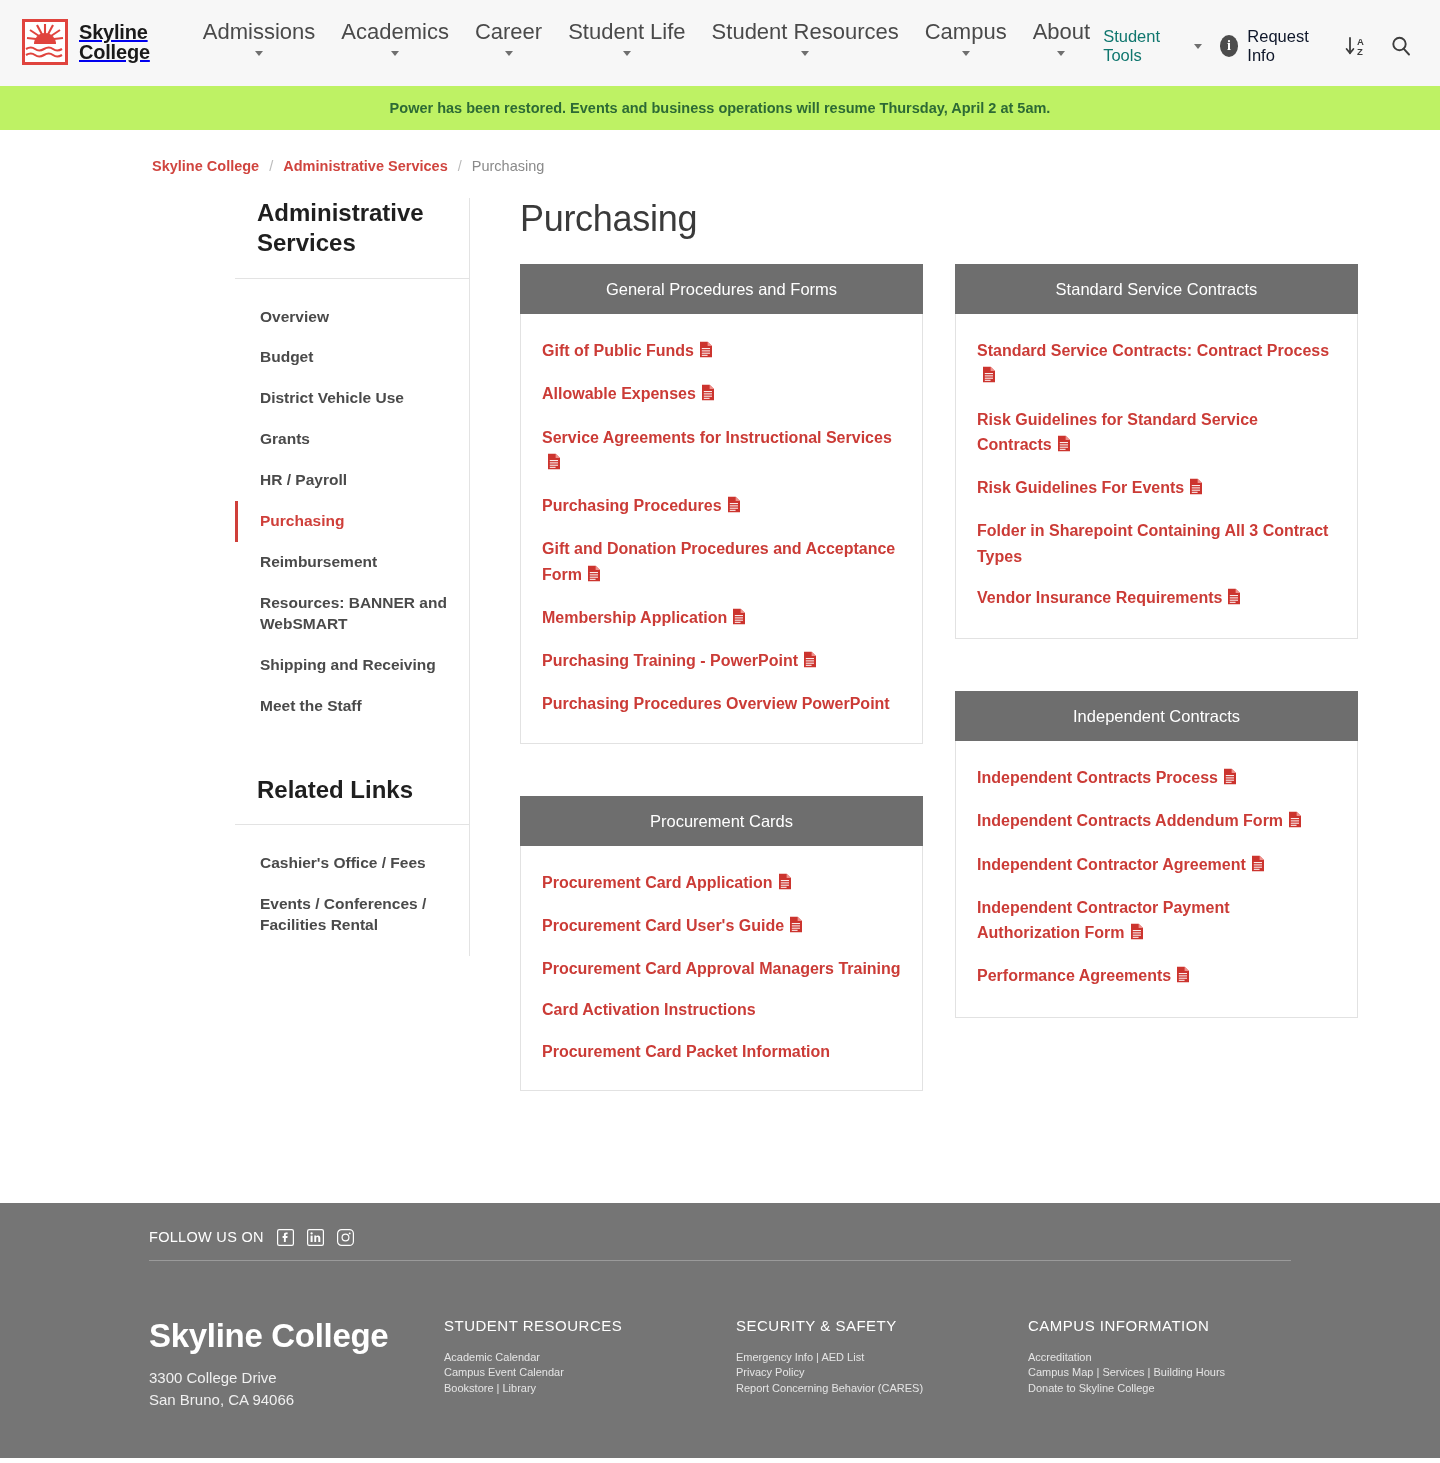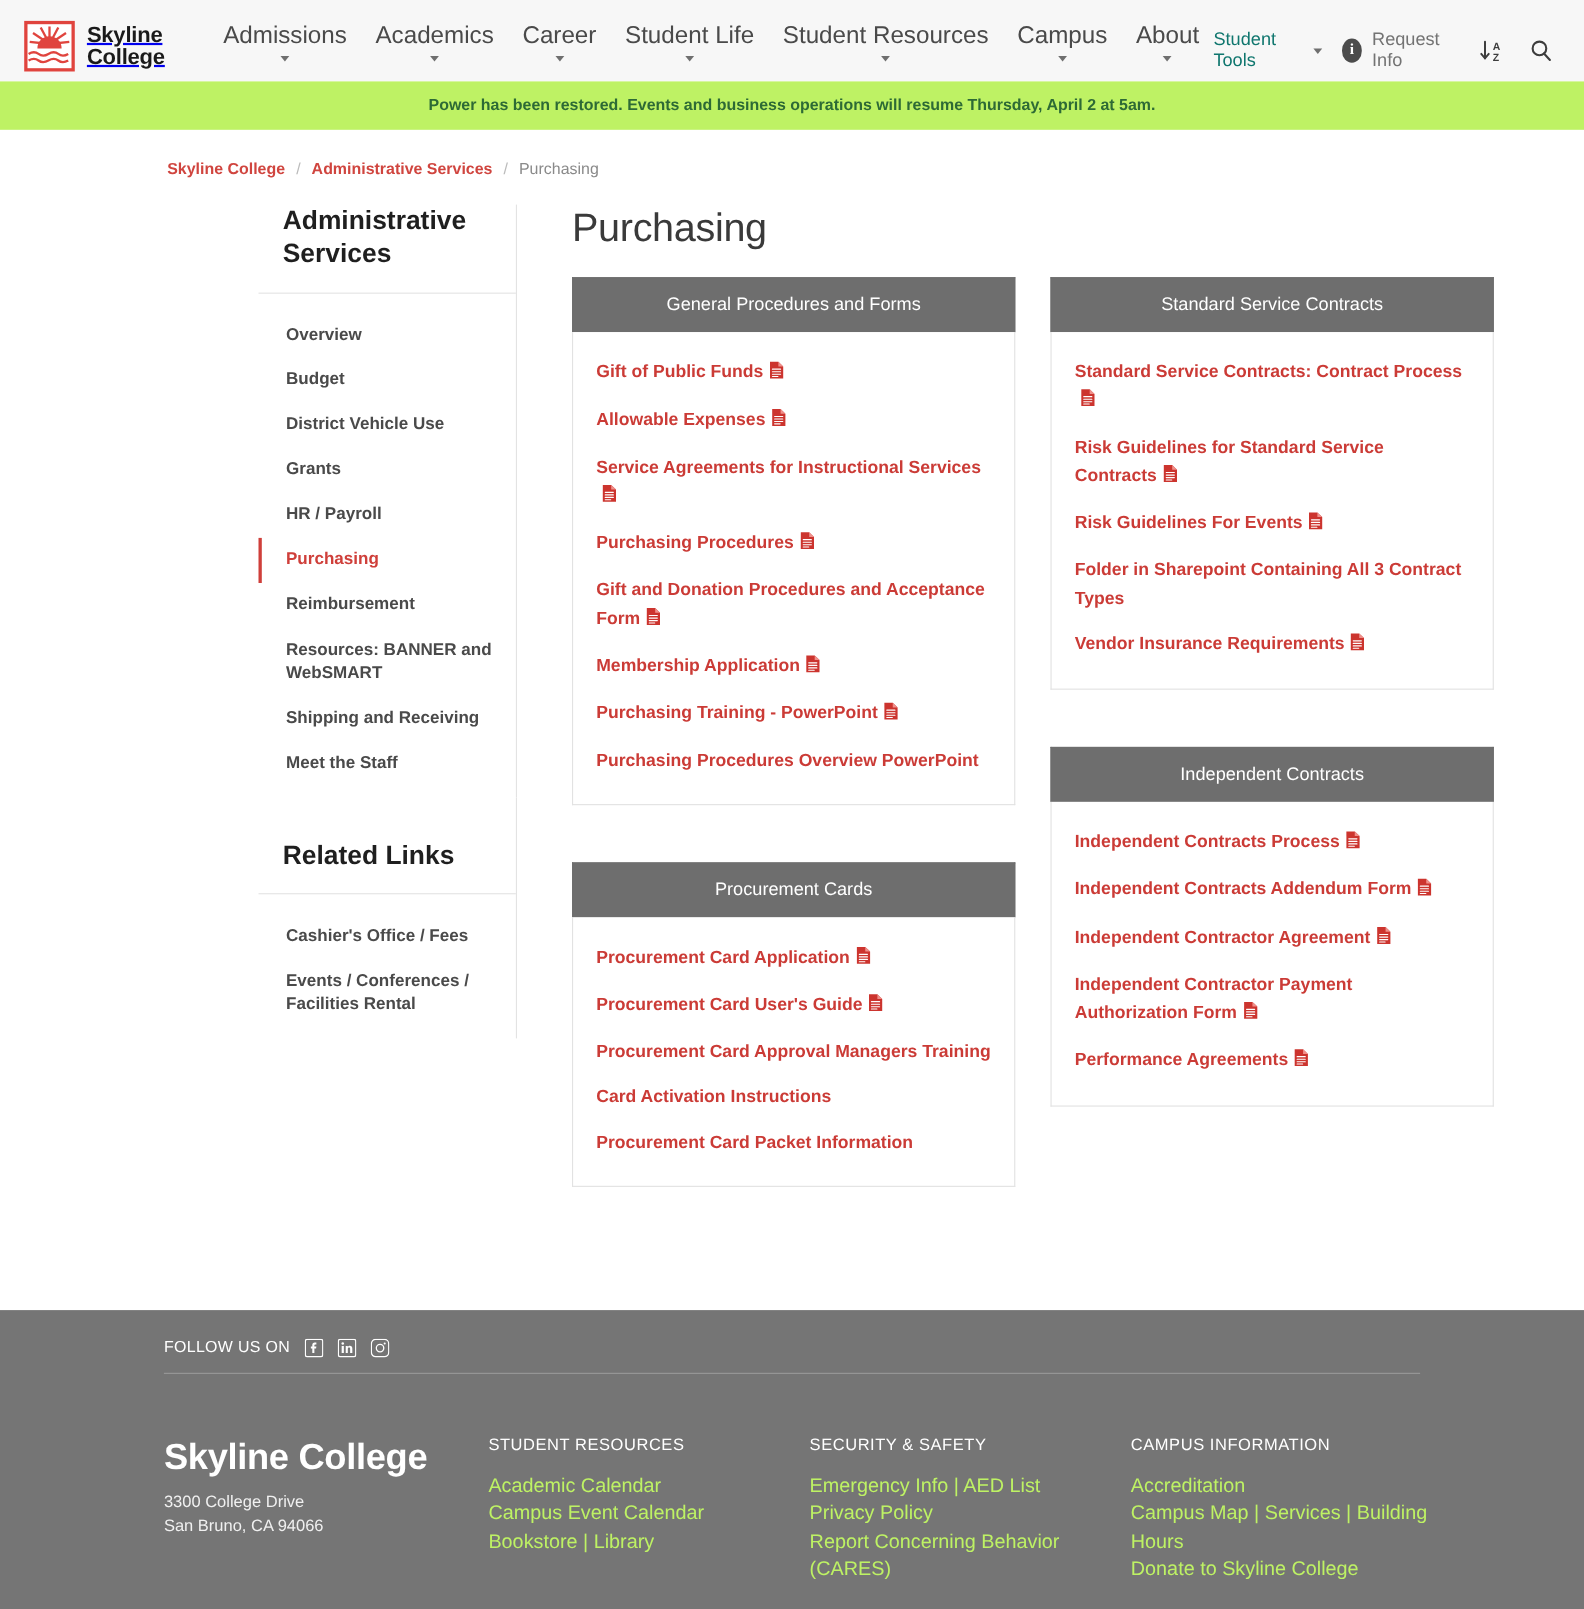--- a/index.html
+++ b/index.html
@@ -7,21 +7,21 @@
   body {
     width:1440px;
     font-family:"Liberation Sans", sans-serif;
     background:#ffffff;
     color:#333333;
     -webkit-font-smoothing:antialiased;
   }
 
   
   .header {
-    height:74px;
+    height:86px;
     background:#f7f7f7;
     display:flex;
     align-items:flex-start;
     padding:0 26px 0 22px;
   }
   .brand { display:flex; align-items:center; gap:11px; margin-top:19px; }
   .logo-mark {
     width:46px; height:46px;
     border:3px solid #e0443e;
     background:#ffffff;
@@ -74,21 +74,21 @@
     border-top:5.5px solid #6f6f6f;
   }
   .reqinfo { display:flex; align-items:center; gap:9px; cursor:pointer; }
   .info-ic {
     width:22px;height:22px;border-radius:50%;
     background:#4c4c4c; color:#fff;
     font-size:14px; font-weight:bold;
     display:flex;align-items:center;justify-content:center;
     font-family:"Liberation Serif", serif;
   }
-  .reqinfo .nl { font-size:16.5px; color:#737373; }
+  .reqinfo .nl { font-size:16.5px; color:#0f172a; }
   .icon-btn { cursor:pointer; display:flex; align-items:center; }
 
   
   .alert {
     background:#bef264;
     text-align:center;
     padding:14px 10px;
     font-size:14.5px;
     font-weight:bold;
     color:#2d6a35;
@@ -183,22 +183,22 @@
   .fbrand { width:295px; flex:0 0 295px; }
   .fbrand h2 { font-size:33px; margin:0 0 12px 0; font-weight:bold; letter-spacing:-0.3px; }
   .fbrand p { margin:0; font-size:15px; line-height:1.45; color:#f0f0f0; }
   .fcol { flex:0 0 292px; }
   .fcol.wide { flex:0 0 292px; }
   .fcol h3 {
     font-size:15px; font-weight:normal; letter-spacing:0.5px;
     margin:0 0 16px 0; color:#ffffff;
   }
   .fcol a {
-    display:block; font-size:18px; line-height:1.41;
-    color:#bef264; text-decoration:none; cursor:pointer;
+    display:block; font-size:11px; line-height:1.41;
+    color:#e5e5e5; text-decoration:none; cursor:pointer;
   }
 </style>
 </head>
 <body>
 
 <div class="header">
   <a class="brand" href="#">
     <span class="logo-mark">
       <svg viewBox="0 0 40 40" aria-hidden="true">
         <g stroke="#e0443e" stroke-width="2.1" fill="none">

